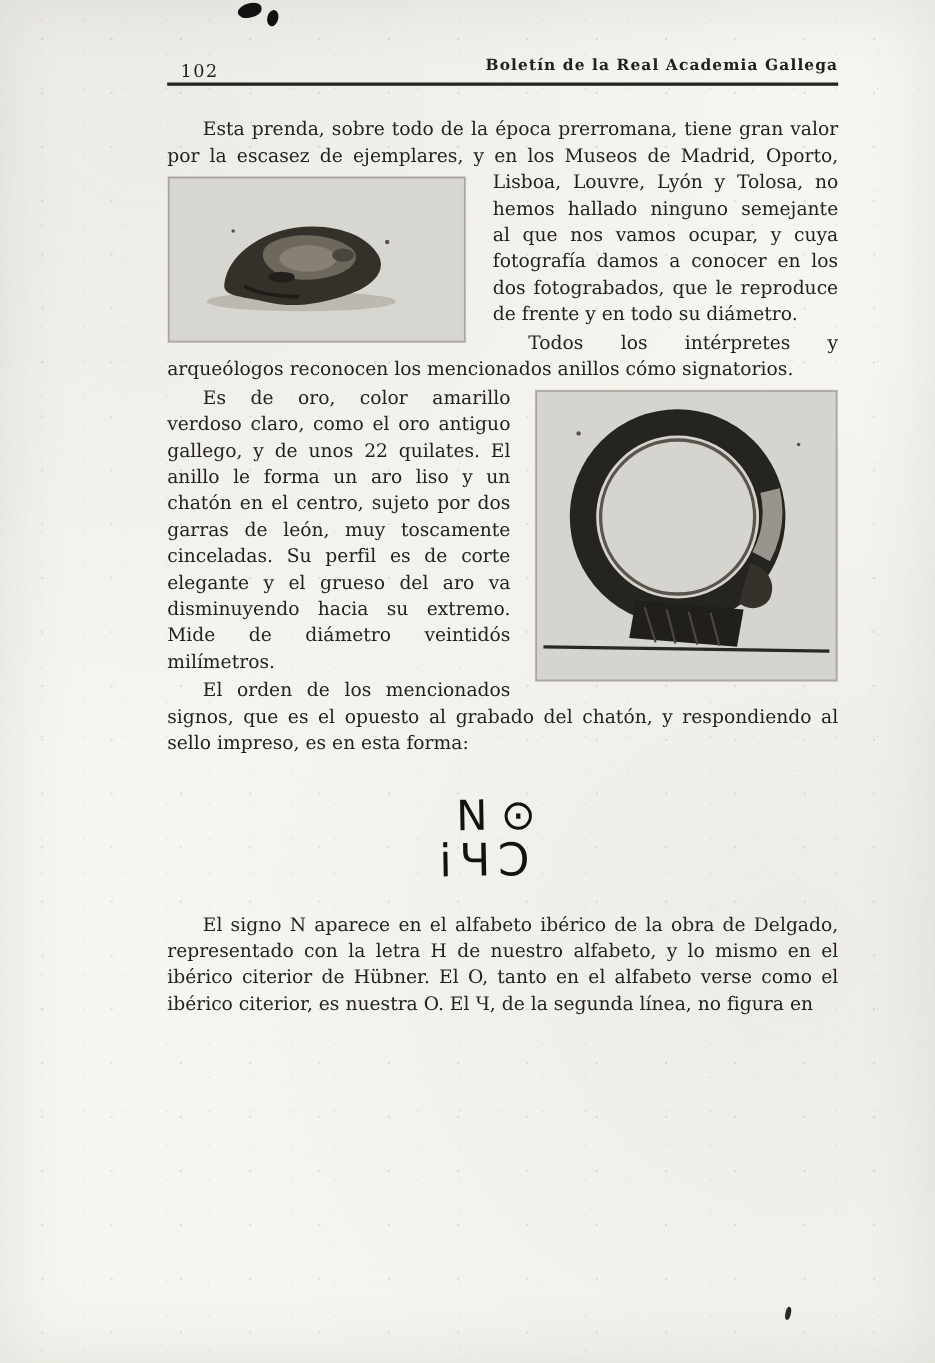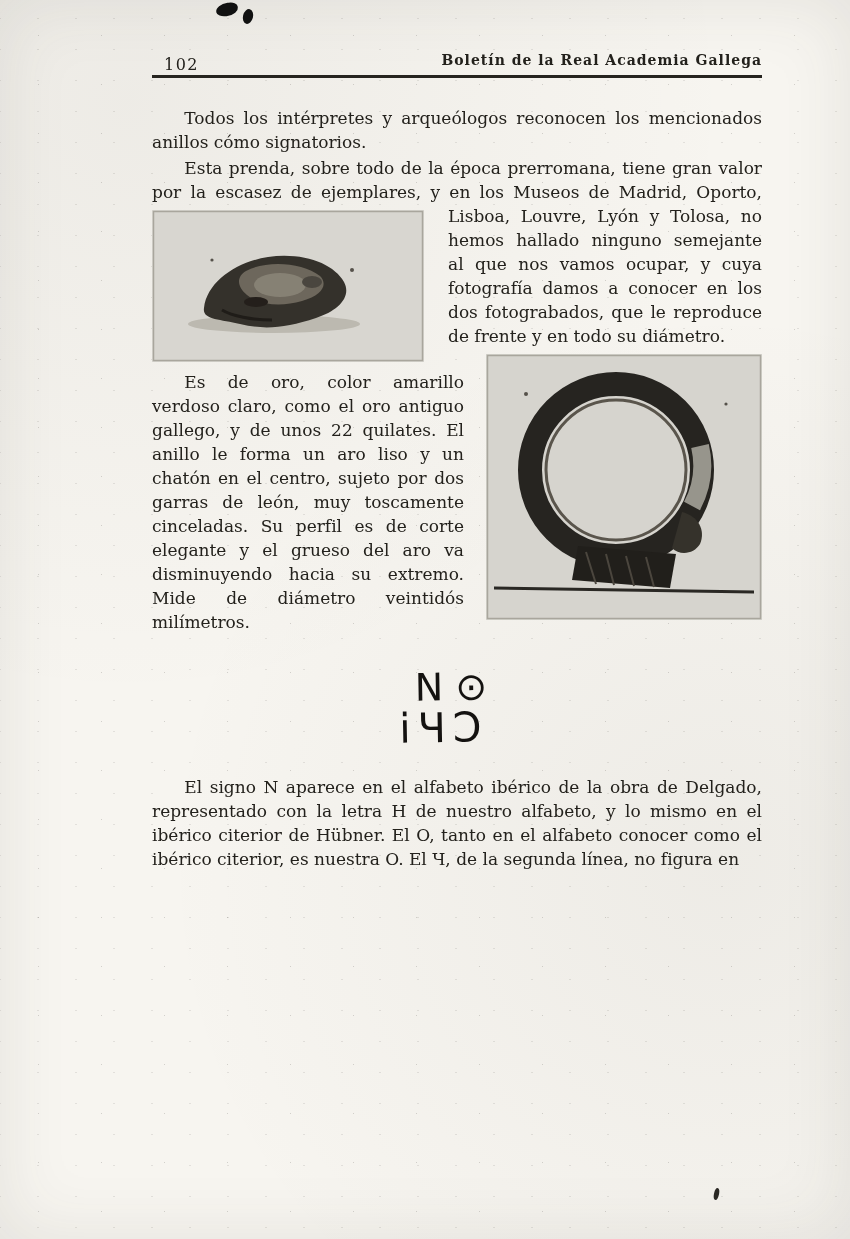--- a/index.html
+++ b/index.html
@@ -65,41 +65,41 @@
   <span class="speck speck-b"></span>
   <span class="speck speck-c"></span>
 
   <div class="column">
 
     <div class="header">
       <span class="pagenum">102</span>
       <div class="jtitle">Boletín de la Real Academia Gallega</div>
     </div>
 
-    <p class="para">Todos los intérpretes y arqueólogos reconocen los mencionados anillos cómo signatorios.</p>
-
     <p class="para">
       <span>Esta prenda, sobre todo de la época prerromana, tiene gran valor por la escasez de ejemplares, y en los Museos de Madrid, Oporto, Lisboa,</span>
       <span class="fig-left">
         <svg viewBox="0 0 272 152" xmlns="http://www.w3.org/2000/svg" aria-hidden="true">
           <rect x="0" y="0" width="272" height="152" fill="#d8d6d0"></rect>
           <rect x="1.5" y="1.5" width="269" height="149" fill="none" stroke="#a9a69d" stroke-width="1.5"></rect>
           <ellipse cx="122" cy="114" rx="86" ry="9" fill="#bcb9b0"></ellipse>
           <path d="M52,98 C55,72 84,52 116,47 C152,42 182,54 192,72 C200,87 186,101 164,108 C134,118 112,120 88,114 C68,109 50,110 52,98 Z" fill="#34312b"></path>
           <path d="M94,61 C114,50 150,52 168,66 C176,74 171,85 150,91 C129,97 107,95 95,85 C85,77 84,67 94,61 Z" fill="#6d675c"></path>
           <ellipse cx="128" cy="75" rx="26" ry="12" fill="#8f897c" opacity="0.75"></ellipse>
           <ellipse cx="160" cy="72" rx="10" ry="6" fill="#4a463f"></ellipse>
           <ellipse cx="104" cy="92" rx="12" ry="5" fill="#241f1b"></ellipse>
           <path d="M70,100 C80,106 100,110 120,110" stroke="#1f1c18" stroke-width="3" fill="none"></path>
           <circle cx="200" cy="60" r="2" fill="#55514a"></circle>
           <circle cx="60" cy="50" r="1.6" fill="#55514a"></circle>
         </svg>
       </span>
       <span>Louvre, Lyón y Tolosa, no hemos hallado ninguno semejante al que nos vamos ocupar, y cuya fotografía damos a conocer en los dos fotograbados, que le reproduce de frente y en todo su diámetro.</span>
     </p>
+
+    <p class="para">Todos los intérpretes y arqueólogos reconocen los mencionados anillos cómo signatorios.</p>
 
 
     <p class="para">
       <span class="fig-right">
         <svg viewBox="0 0 276 266" xmlns="http://www.w3.org/2000/svg" aria-hidden="true">
           <rect x="0" y="0" width="276" height="266" fill="#d6d4ce"></rect>
           <rect x="1.5" y="1.5" width="273" height="263" fill="none" stroke="#a9a69d" stroke-width="1.5"></rect>
           <circle cx="130" cy="116" r="86" fill="none" stroke="#262420" stroke-width="24"></circle>
           <circle cx="130" cy="116" r="70" fill="none" stroke="#5a554c" stroke-width="3"></circle>
           <path d="M206,152 A86,86 0 0 0 214,92" stroke="#b4b1a8" stroke-width="18" fill="none" opacity="0.8"></path>
@@ -108,22 +108,23 @@
           <path d="M196,158 C212,162 220,176 214,190 C208,200 194,202 186,194" fill="#35322b"></path>
           <line x1="8" y1="234" x2="268" y2="238" stroke="#2a2824" stroke-width="3"></line>
           <circle cx="40" cy="40" r="2" fill="#55514a"></circle>
           <circle cx="240" cy="50" r="1.6" fill="#55514a"></circle>
         </svg>
       </span>
       <span>Es de oro, color amarillo verdoso claro, como el oro antiguo gallego, y de unos 22 quilates. El anillo le forma un aro liso y un chatón en el centro, sujeto por dos garras de león, muy toscamente cinceladas. Su perfil es de corte elegante y el grueso del aro va disminuyendo hacia su extremo. Mide de diámetro veintidós milímetros.</span>
     </p>
 
 
+    <p class="para">El orden de los mencionados signos, que es el opuesto al grabado del chatón, y respondiendo al sello impreso, es en esta forma:</p>
 
     <div class="signs">
       <div class="signs-l1">N⊙</div>
       <div class="signs-l2">iЧƆ</div>
     </div>
 
-    <p class="para last">El signo N aparece en el alfabeto ibérico de la obra de Delgado, representado con la letra H de nuestro alfabeto, y lo mismo en el ibérico citerior de Hübner. El O, tanto en el alfabeto conocer como el ibérico citerior, es nuestra O. El Ч, de la segunda línea, no figura en</p>
+    <p class="para last">El signo N aparece en el alfabeto ibérico de la obra de Delgado, representado con la letra H de nuestro alfabeto, y lo mismo en el ibérico citerior de Hübner. El O, tanto en el alfabeto verse como el ibérico citerior, es nuestra O. El Ч, de la segunda línea, no figura en</p>
 
   </div>
 </div>
 
 </body></html>

